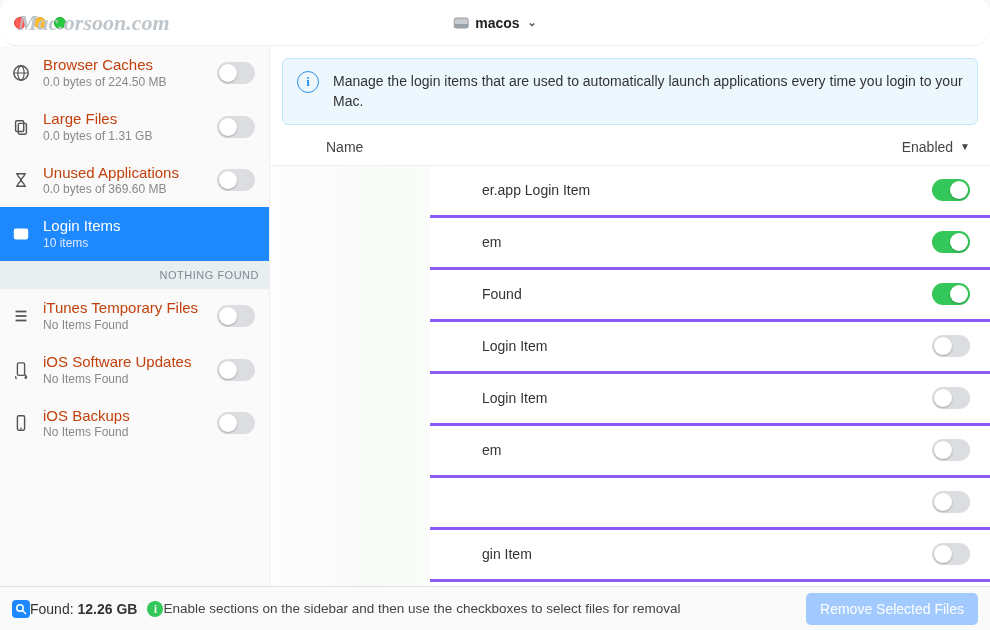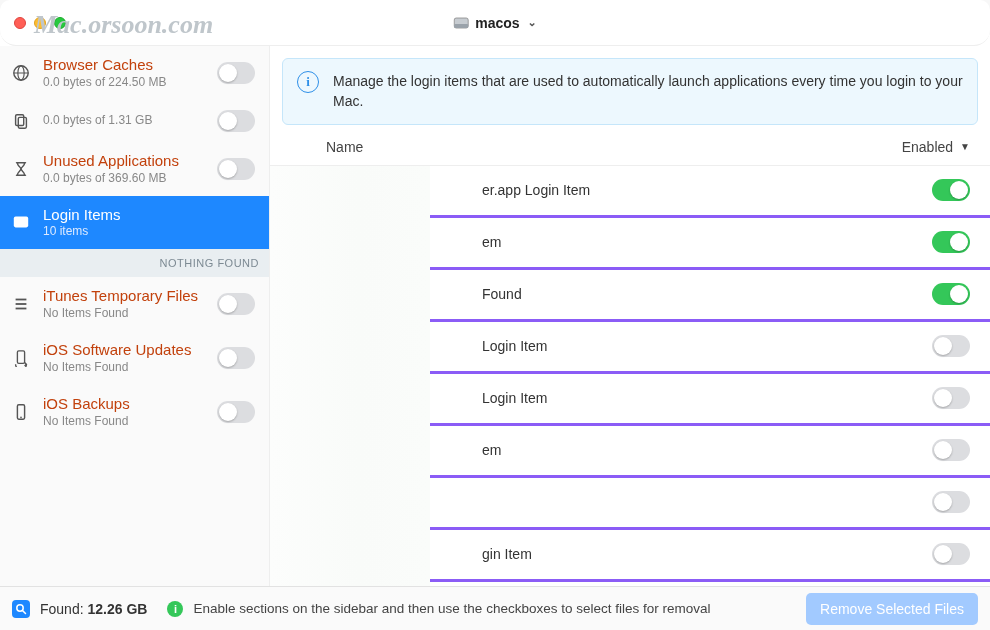--- a/index.html
+++ b/index.html
@@ -16,21 +16,21 @@
 .window { width: 990px; height: 630px; background: #fff; display: flex; flex-direction: column; border-radius: 10px 10px 0 0; overflow: hidden; }
 .titlebar { height: 46px; display: flex; align-items: center; padding: 0 14px; background: #fff; border-bottom: 1px solid #eee; position: relative; border-radius: 16px; }
 .traffic { display: flex; gap: 8px; }
 .dot { width: 12px; height: 12px; border-radius: 50%; }
 .dot.red { background: #ff5f56; border: 1px solid #e0443e; }
 .dot.yellow { background: #ffbd2e; border: 1px solid #dea123; }
 .dot.green { background: #27c93f; border: 1px solid #1aab29; }
 .title-center { position:absolute; left:50%; transform:translateX(-50%); display:flex; align-items:center; gap:6px; font-size:14px; font-weight:600; color:#222;}
 .disk-icon { width:16px; height:16px; display:inline-flex; align-items:center; justify-content:center; }
 .chev { margin-left:2px; font-size:11px; color:#555; }
-.watermark { position:absolute; top:10px; left:34px; font-family: "Brush Script MT","Segoe Script",cursive; font-size:26px; font-style:italic; color:#bfc6cb; font-weight:600; pointer-events:none; z-index:50;}
+.watermark { position:absolute; top:10px; left:18px; font-family: "Brush Script MT","Segoe Script",cursive; font-size:22px; font-style:italic; color:#bfc6cb; font-weight:600; pointer-events:none; z-index:50;}
 .body { flex:1; display:flex; min-height:0; }
 .sidebar { width: 270px; background:#fafafa; overflow-y:auto; display:flex; flex-direction:column; border-right:1px solid #eee; }
 .side-item { display:flex; align-items:center; gap:12px; padding:10px 10px 10px 11px; cursor:pointer; }
 .side-item.selected { background:#1e88ff; color:#fff; }
 .side-item .icon { width:20px; min-width:20px; display:flex; align-items:center; justify-content:center; color:#555; }
 .side-item.selected .icon { color:#fff; }
 .side-text { flex:1; display:flex; flex-direction:column; line-height:1.25; overflow:hidden; }
 .side-title { font-size:15px; color:#c2410c; white-space:nowrap; }
 .side-item.selected .side-title { color:#fff; }
 .side-sub { font-size:12px; color:#888; }
@@ -47,21 +47,21 @@
 .list { flex:1; overflow-y:auto; position:relative; }
 .row { display:flex; align-items:center; height:52px; padding:0 20px 0 18px; border-bottom:3px solid #8b5cf6; }
 .row .app-icon { width:30px; height:30px; border-radius:6px; margin-right:12px; flex-shrink:0; }
 .row .name { flex:1; font-size:14px; color:#333; white-space:nowrap; overflow:hidden; text-overflow:ellipsis; }
 .row .enabled-col { min-width:50px; display:flex; justify-content:flex-end; }
 .blur-strip { position:absolute; left:0; top:0; width:160px; height:100%; background: linear-gradient(90deg, #fcfdfc 0%, #f9fbf9 55%, #fafcfa 100%); filter: blur(0.3px); z-index:5; border-right:0; }
 .toggle { position:relative; width:38px; height:22px; border-radius:11px; background:#dcdde0; display:inline-block; vertical-align:middle; }
 .toggle .knob { position:absolute; top:2px; left:2px; width:18px; height:18px; border-radius:50%; background:#fff; box-shadow:0 1px 2px rgba(0,0,0,0.25); transition:none; }
 .toggle.on { background:#34c759; }
 .toggle.on .knob { left:18px; }
-.footer { height:44px; border-top:1px solid #e2e2e2; background:#fafafa; display:flex; align-items:center; padding:12px 12px; gap:10px; }
+.footer { height:44px; border-top:1px solid #e2e2e2; background:#fafafa; display:flex; align-items:center; padding:12px 12px; gap:0; }
 .found-badge { width:18px; height:18px; background:#1e88ff; border-radius:4px; display:flex; align-items:center; justify-content:center; color:#fff; }
 .found-label { font-size:14px; color:#333; }
 .found-label b { font-weight:600; }
 .tip-icon { width:16px; height:16px; background:#34c759; border-radius:50%; display:flex; align-items:center; justify-content:center; color:#fff; font-size:11px; font-weight:700; margin-left:10px;}
 .tip-text { font-size:13.5px; color:#444; }
 .remove-btn { margin-left:auto; background:#a2caff; color:#fff; border:none; border-radius:5px; padding:8px 14px; font-size:14px; cursor:pointer; }
 .tri-down { font-size:10px; margin-left:3px; }
 svg { display:block; }
 </style>
 </head>
@@ -107,20 +107,21 @@
           <div class="side-toggle"><span class="toggle "><span class="knob"></span></span></div>
         </div>
         <div class="side-item">
           <div class="icon">
             <svg width="18" height="18" viewBox="0 0 20 20">
               <rect x="4" y="3" width="9" height="12" rx="1.5" fill="none" stroke="#555" stroke-width="1.6"></rect>
               <rect x="7" y="6" width="9" height="12" rx="1.5" fill="none" stroke="#555" stroke-width="1.6"></rect>
             </svg>
           </div>
           <div class="side-text">
+            <span class="side-title">Large Files</span>
             <span class="side-sub">0.0 bytes of 1.31 GB</span>
           </div>
           <div class="side-toggle"><span class="toggle "><span class="knob"></span></span></div>
         </div>
         <div class="side-item">
           <div class="icon">
             <svg width="18" height="18" viewBox="0 0 20 20">
               <path d="M5 3h10M5 17h10M6 3c0 4 3 4 4 7-1 3-4 3-4 7M14 3c0 4-3 4-4 7 1 3 4 3 4 7" fill="none" stroke="#555" stroke-width="1.6" stroke-linecap="round"></path>
             </svg>
           </div>

